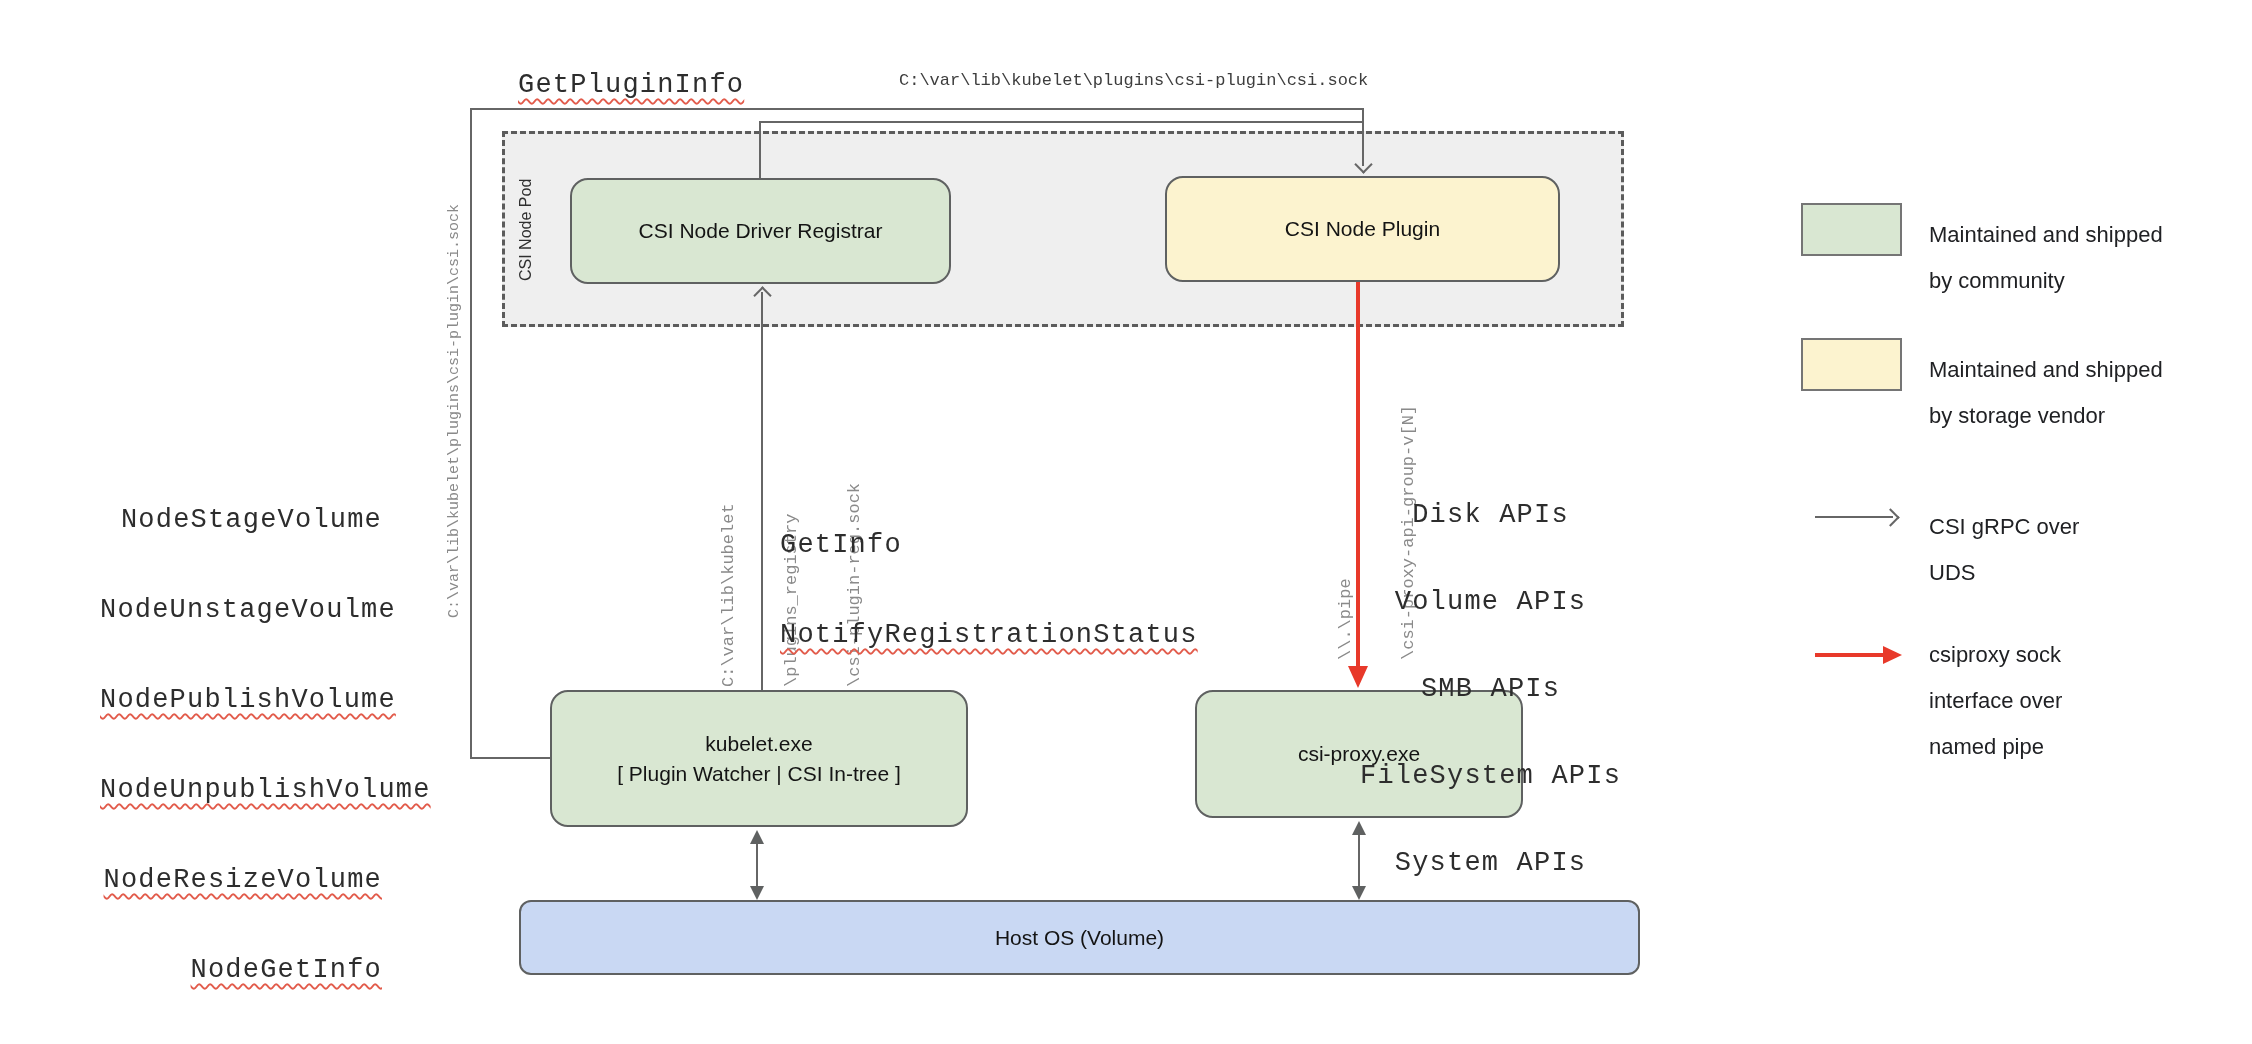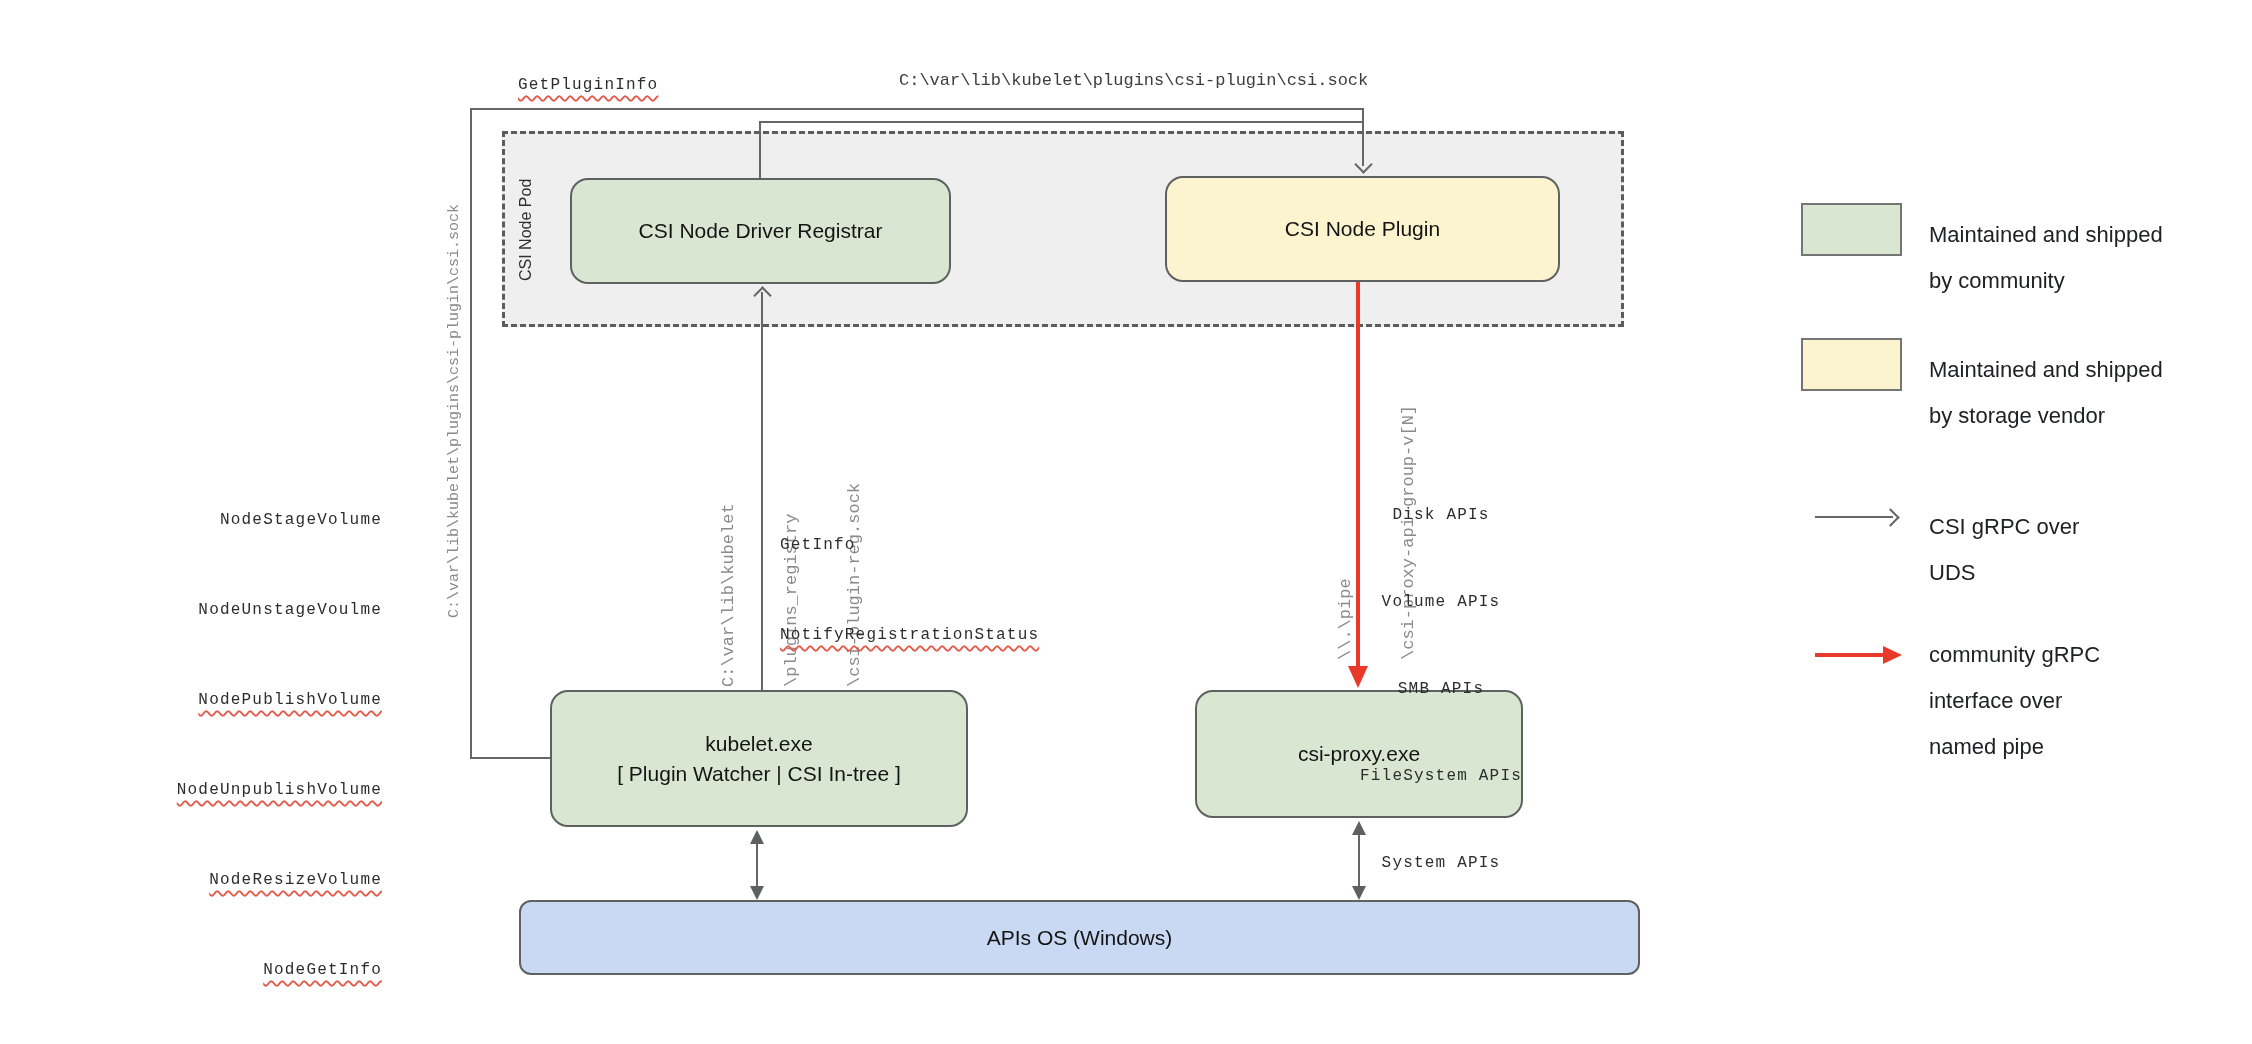--- a/index.html
+++ b/index.html
@@ -29,21 +29,21 @@
   .chev.up    { border-left:2.5px solid #666; border-top:2.5px solid #666; transform:rotate(45deg); }
   .chev.down  { border-right:2.5px solid #666; border-bottom:2.5px solid #666; transform:rotate(45deg); }
   .chev.right { border-right:2.5px solid #666; border-top:2.5px solid #666; transform:rotate(45deg); }
   .tri { position:absolute; width:0; height:0; }
   .tri.up    { border-left:7px solid transparent; border-right:7px solid transparent; border-bottom:14px solid #5f6161; }
   .tri.down  { border-left:7px solid transparent; border-right:7px solid transparent; border-top:14px solid #5f6161; }
   .tri.red-down  { border-left:10px solid transparent; border-right:10px solid transparent; border-top:22px solid #e8392a; }
   .tri.red-right { border-top:9px solid transparent; border-bottom:9px solid transparent; border-left:19px solid #e8392a; }
   
   .mono { font-family:"Liberation Mono", monospace; position:absolute; white-space:pre; }
-  .rpc  { font-size:16px; letter-spacing:1.2px; color:#2d2d2d; line-height:30px; }
+  .rpc  { font-size:27px; letter-spacing:1.2px; color:#2d2d2d; line-height:30px; }
   .path { font-size:17px; color:#3d3d3d; line-height:21px; }
   .dim  { color:#8a8a8a; }
   .rot  { transform-origin:0 0; transform:rotate(-90deg); }
   .sq {
     text-decoration-line:underline; text-decoration-style:wavy;
     text-decoration-color:#e25b4b; text-decoration-thickness:2px;
     text-underline-offset:6px;
   }
   .podlabel {
     position:absolute; font-size:16px; color:#2f2f2f; white-space:nowrap;
@@ -95,21 +95,21 @@
 
   <div class="box yellow" style="left:1165px; top:176px; width:395px; height:106px;">
     <span>CSI Node Plugin</span>
   </div>
 
   <div class="box green" style="left:1195px; top:690px; width:328px; height:128px;">
     <span>csi-proxy.exe</span>
   </div>
 
   <div class="box blue" style="left:519px; top:900px; width:1121px; height:75px;">
-    <span>APIs OS (Windows)</span>
+    <span>Host OS (Volume)</span>
   </div>
 
   <div class="mono rpc sq" style="left:518px; top:70px;">GetPluginInfo</div>
 
   <div class="mono path" style="left:899px; top:70px;">C:\var\lib\kubelet\plugins\csi-plugin\csi.sock</div>
 
   <div class="mono path dim rot" style="left:444px; top:618px; width:430px; font-size:15px;">C:\var\lib\kubelet\plugins\csi-plugin\csi.sock</div>
 
   <div class="mono rpc" style="left:100px; top:445px; width:282px; text-align:right;">
     <div>NodeStageVolume</div>
@@ -160,18 +160,18 @@
   <div class="hline" style="left:1815px; top:516px; width:78px;"></div>
   <div class="chev right" style="left:1884px; top:511px;"></div>
   <div class="legtext" style="left:1929px; top:492px;">
     <div>CSI gRPC over</div>
     <div>UDS</div>
   </div>
 
   <div style="position:absolute; left:1815px; top:653px; width:72px; height:4px; background:#e8392a;"></div>
   <div class="tri red-right" style="left:1883px; top:646px;"></div>
   <div class="legtext" style="left:1929px; top:620px;">
-    <div>community gRPC</div>
+    <div>csiproxy sock</div>
     <div>interface over</div>
     <div>named pipe</div>
   </div>
 
 </div>
 
 </body></html>

